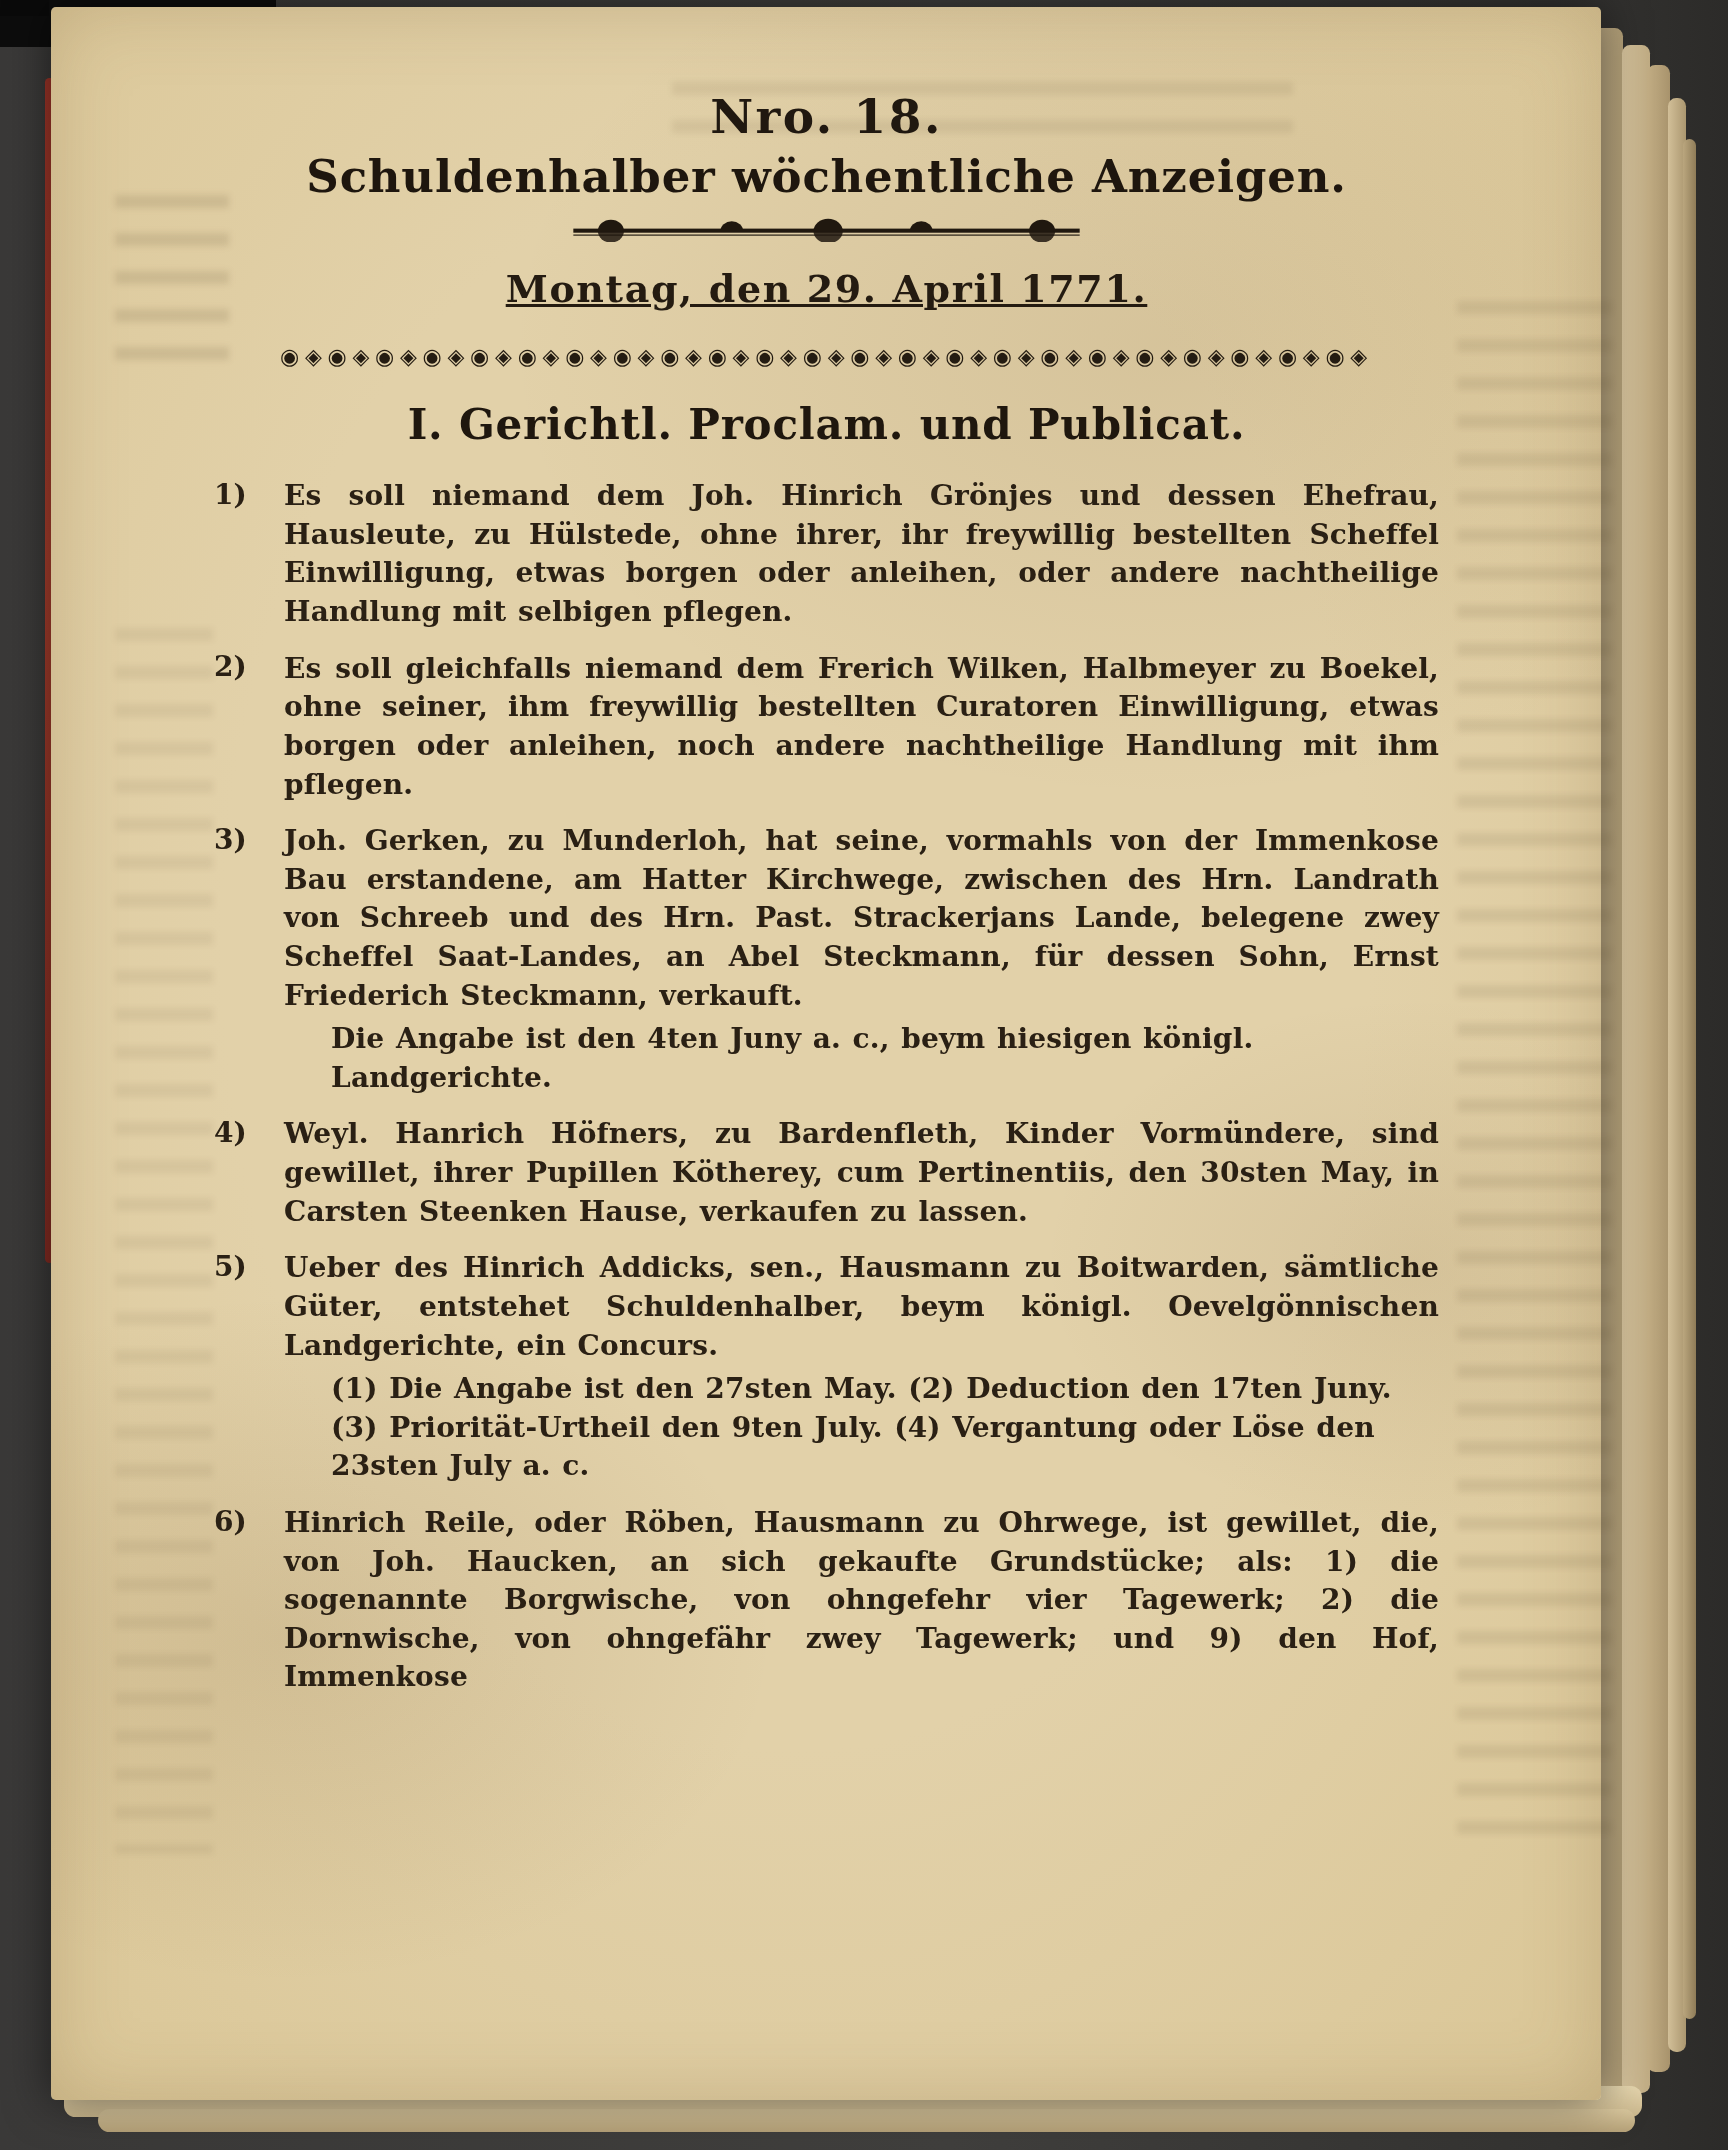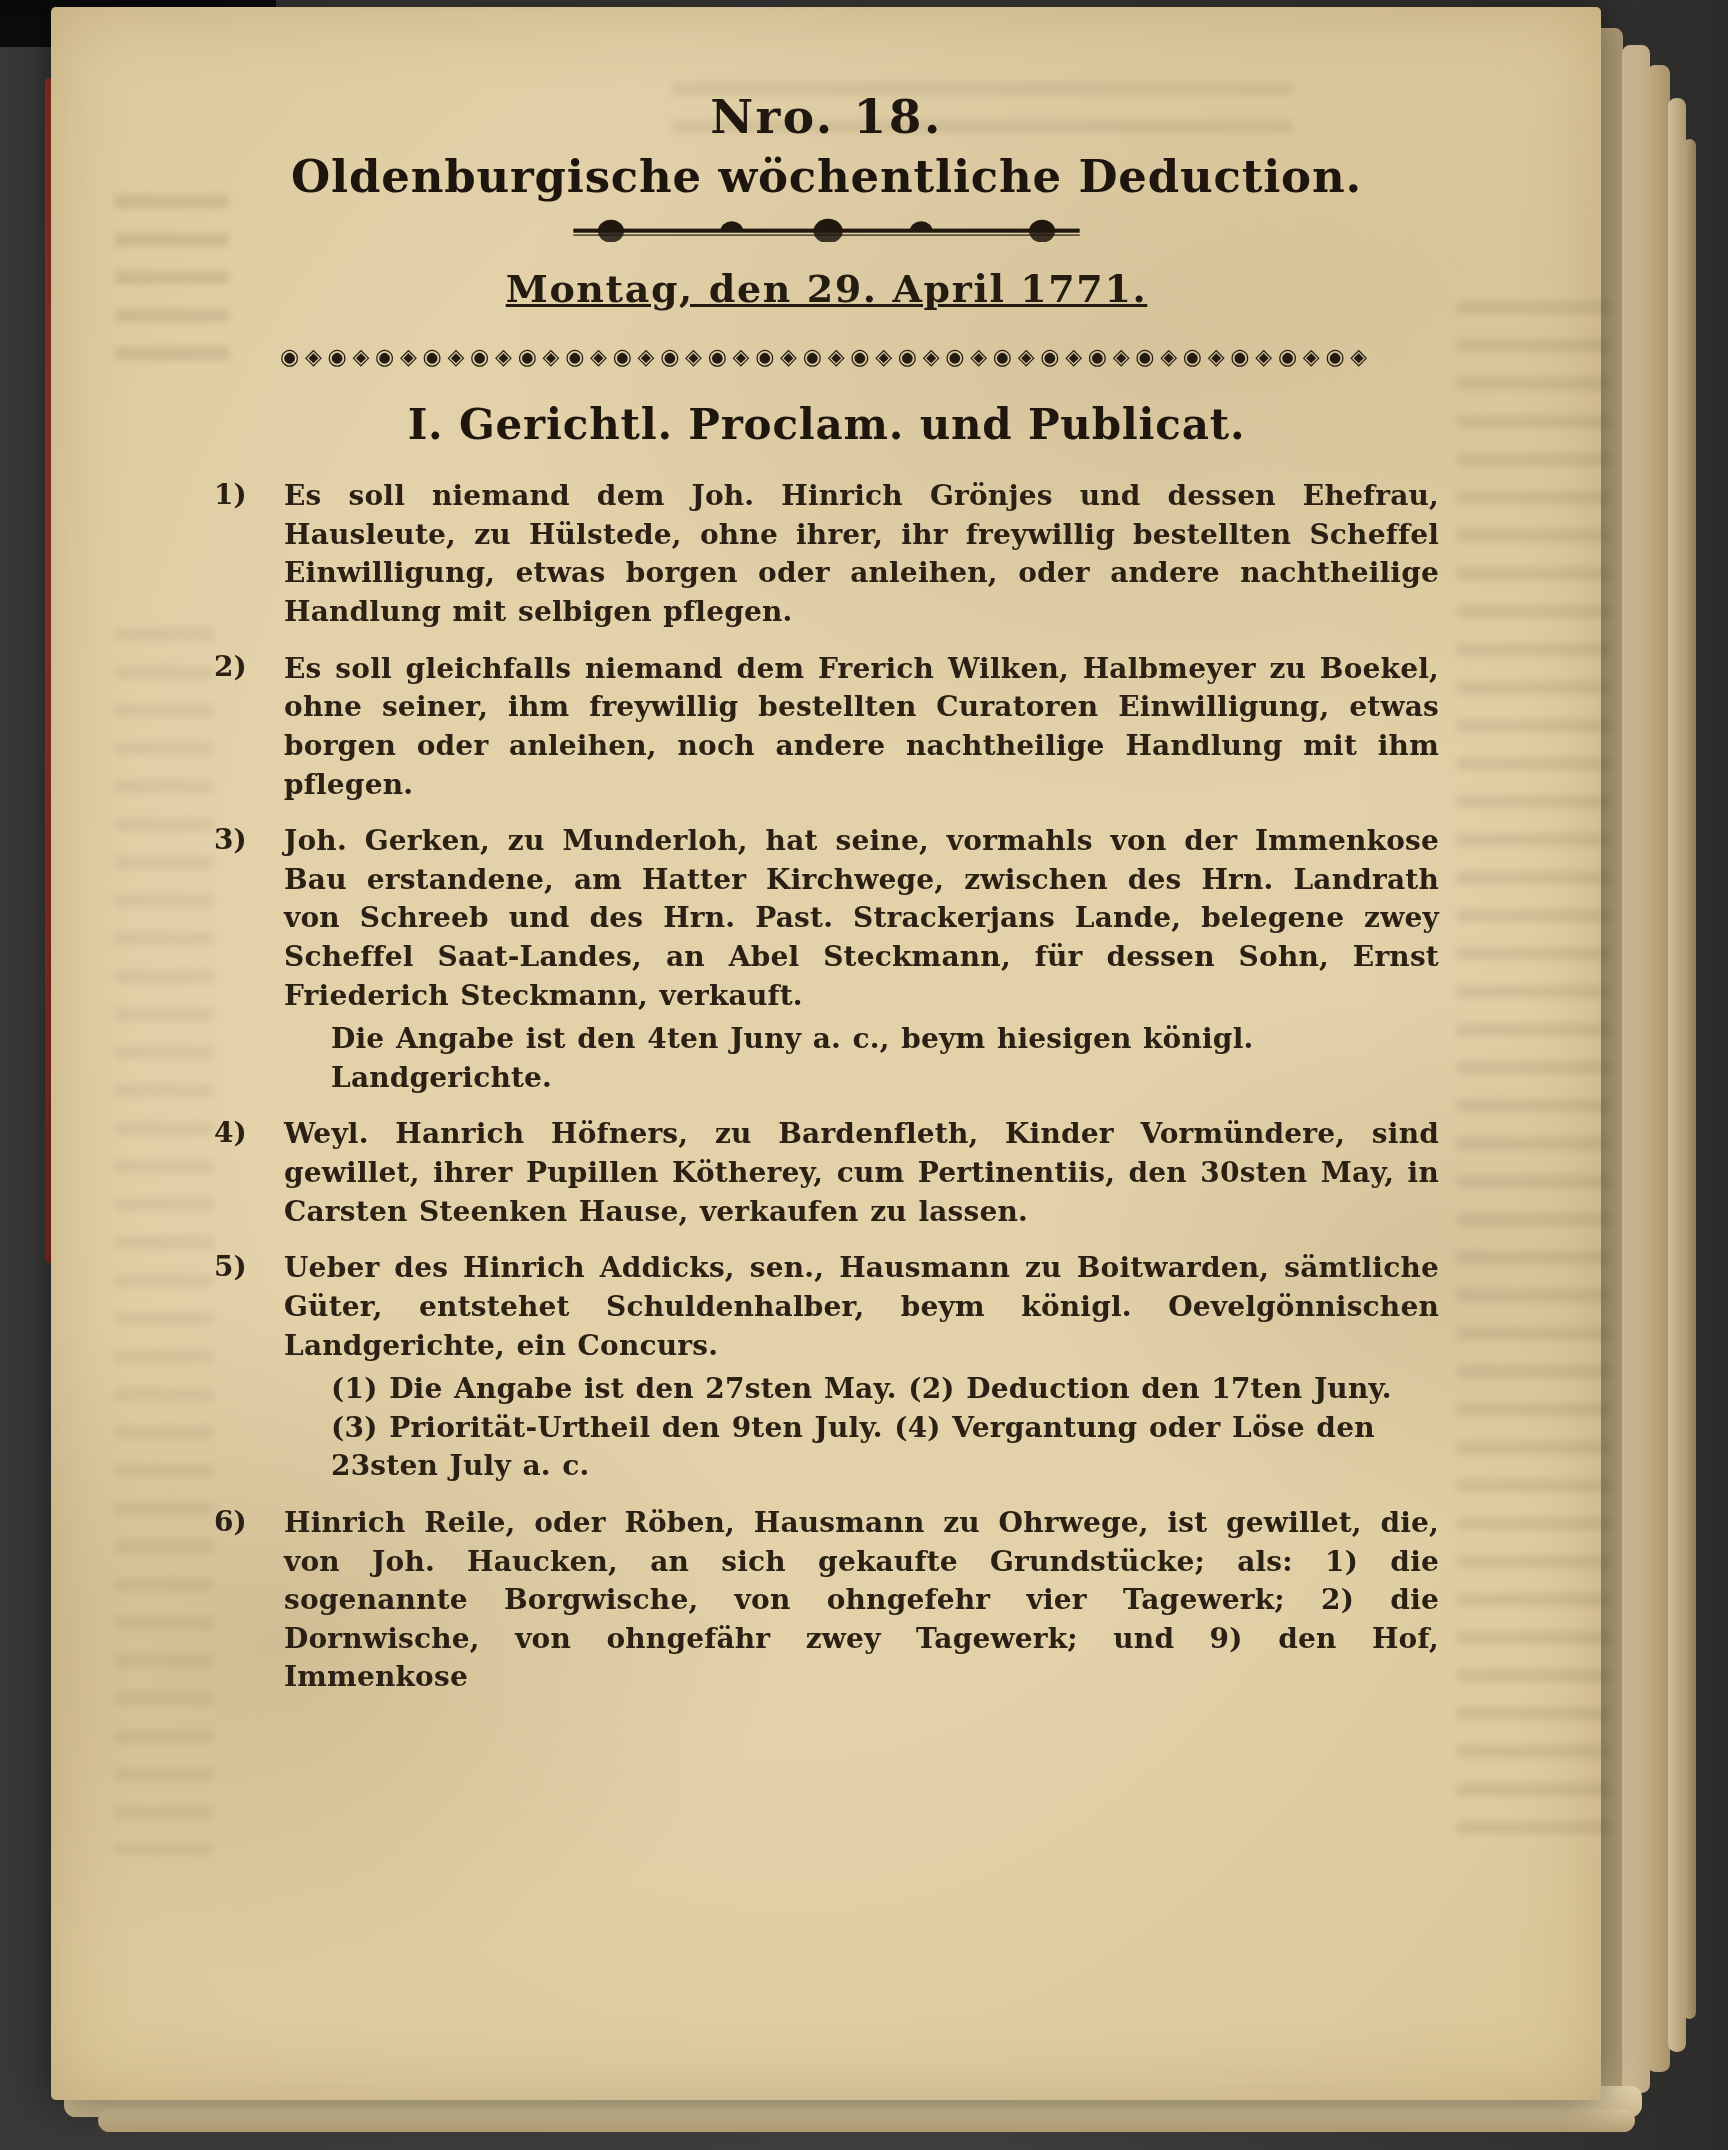--- a/index.html
+++ b/index.html
@@ -130,21 +130,21 @@
   <div class="page">
     <div class="ghost g1"></div>
     <div class="ghost g2"></div>
     <div class="ghost g3"></div>
     <div class="ghost g4"></div>
 
     <div class="content">
 
       <div class="issue">Nro. 18.</div>
 
-      <div class="title">Oldenburgische wöchentliche Deduction.</div>
+      <div class="title">Schuldenhalber wöchentliche Anzeigen.</div>
 
       <div class="divider-wrap">
         <svg width="507" height="24.5" viewBox="0 0 620 30">
           <rect x="0" y="13" width="620" height="5" fill="#20180f"></rect>
           <rect x="0" y="20" width="620" height="2" fill="#20180f" opacity="0.7"></rect>
 
           <g fill="#20180f">
             <path d="M30,16 a16,14 0 0 1 32,0 z"></path>
             <path d="M30,16 a16,14 0 0 0 32,0 z" opacity="0.85"></path>
             <path d="M180,16 a14,12 0 0 1 28,0 z"></path>

